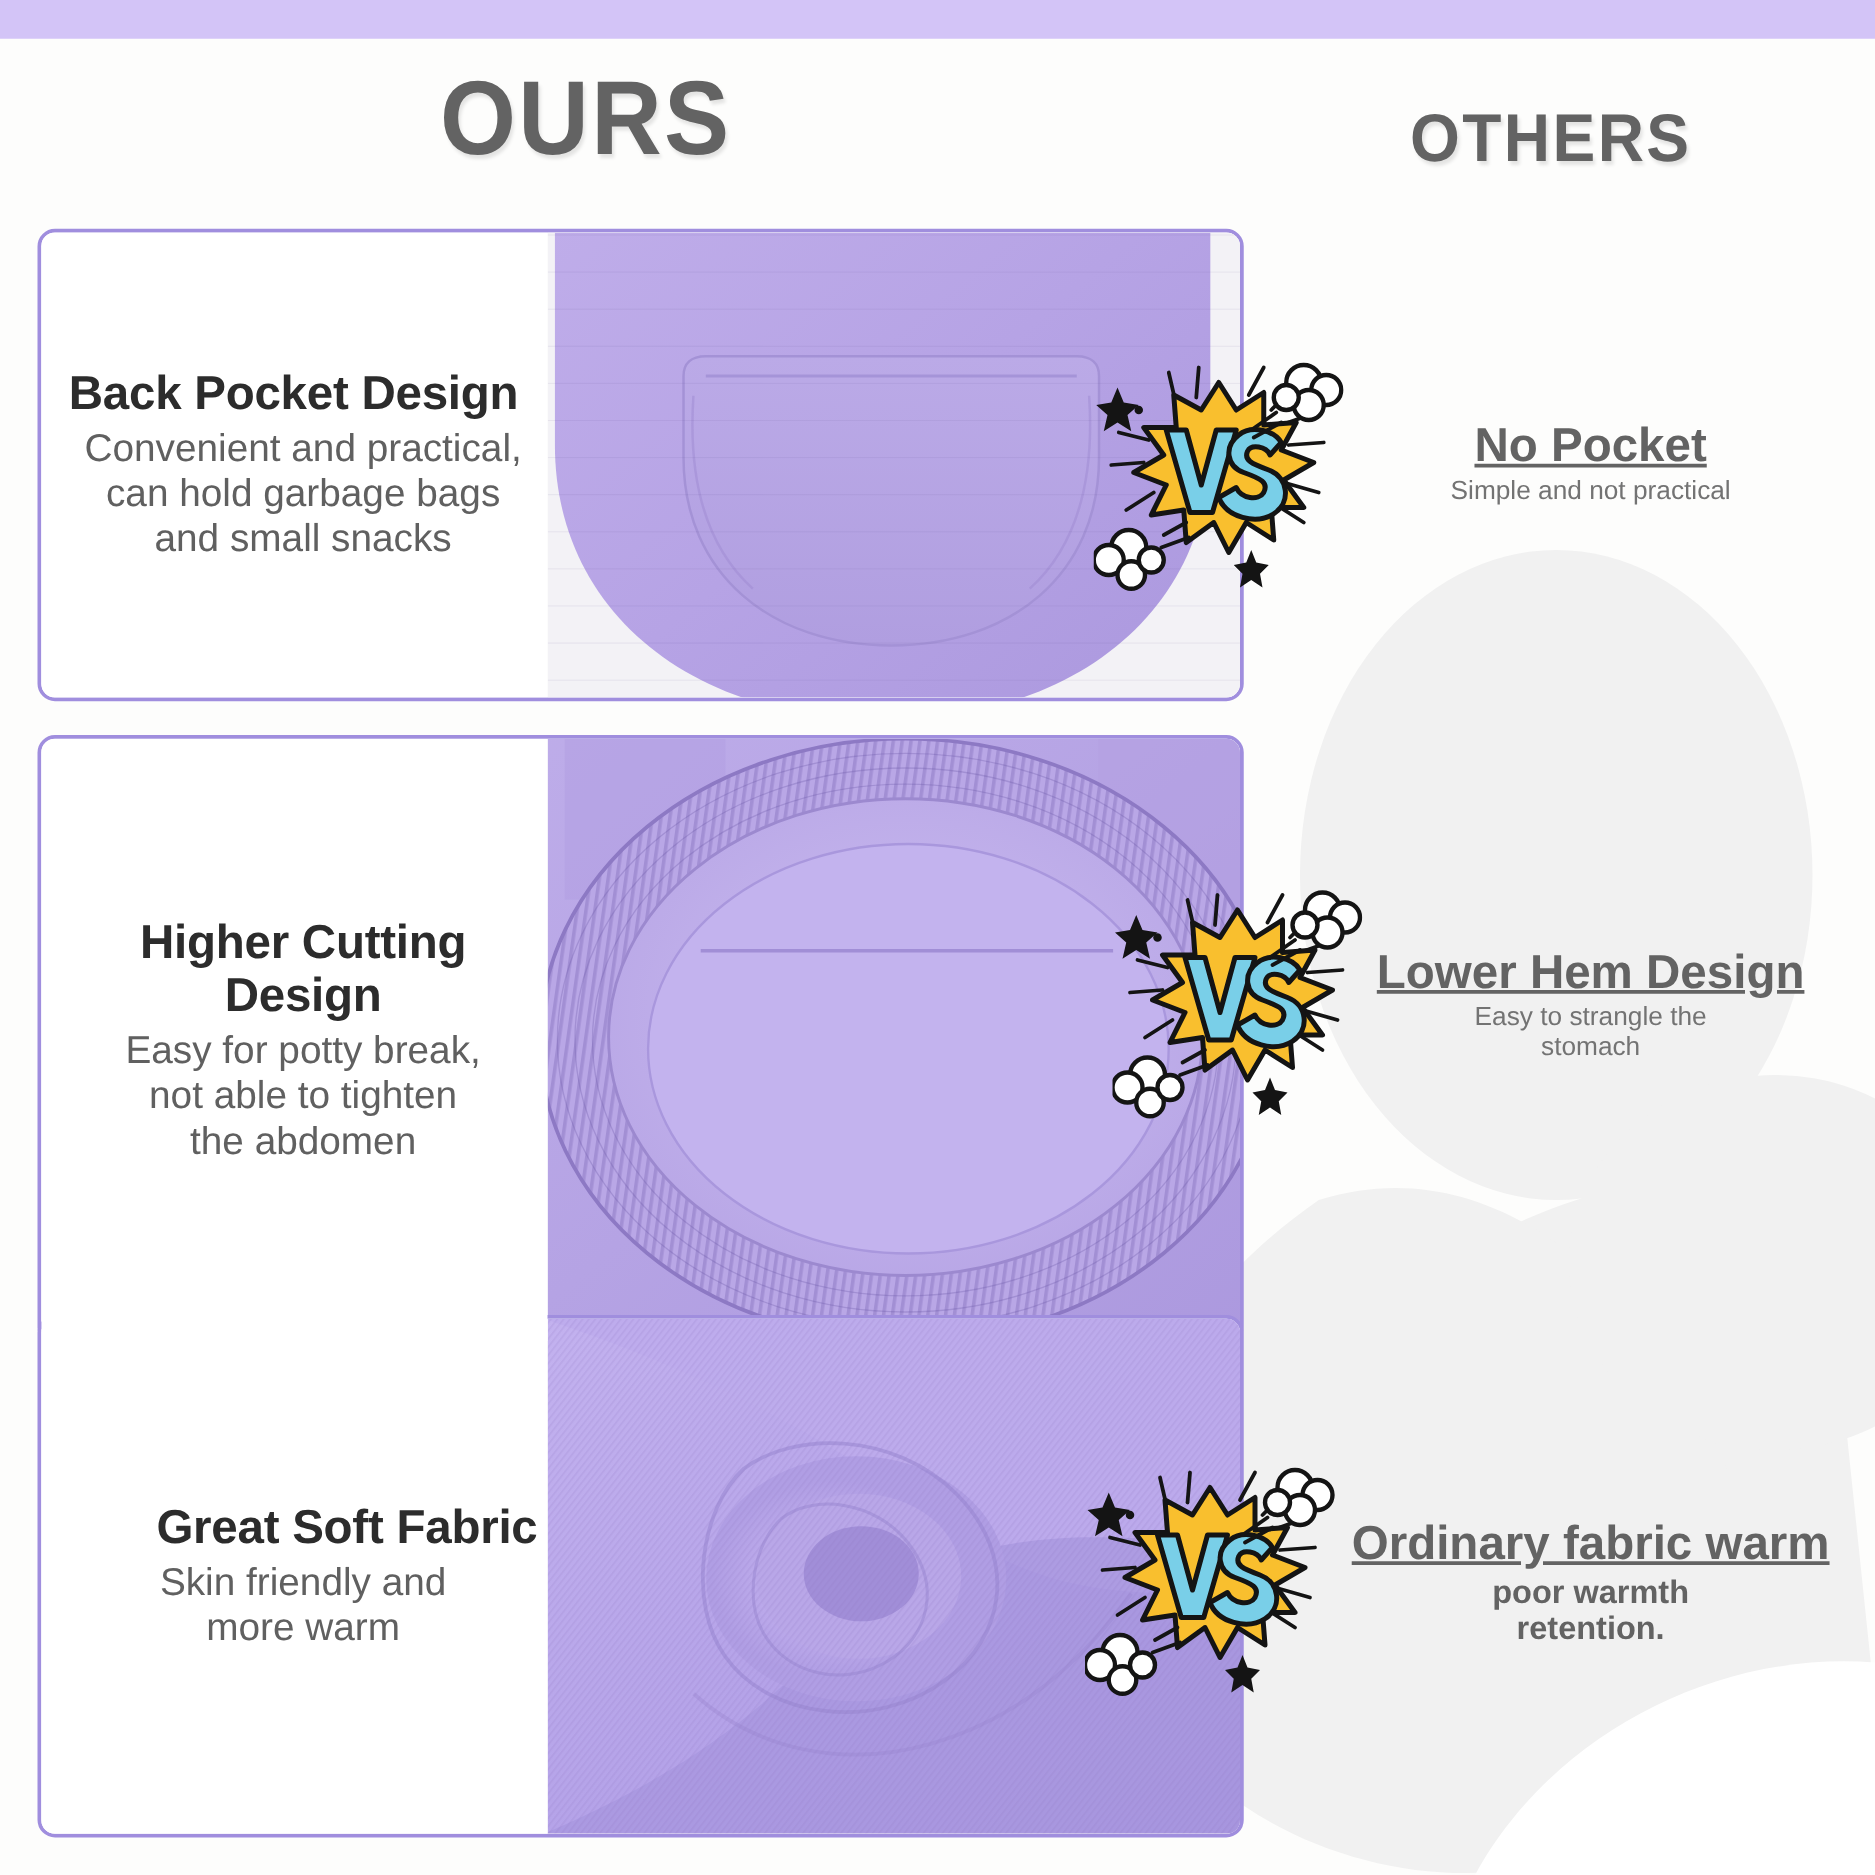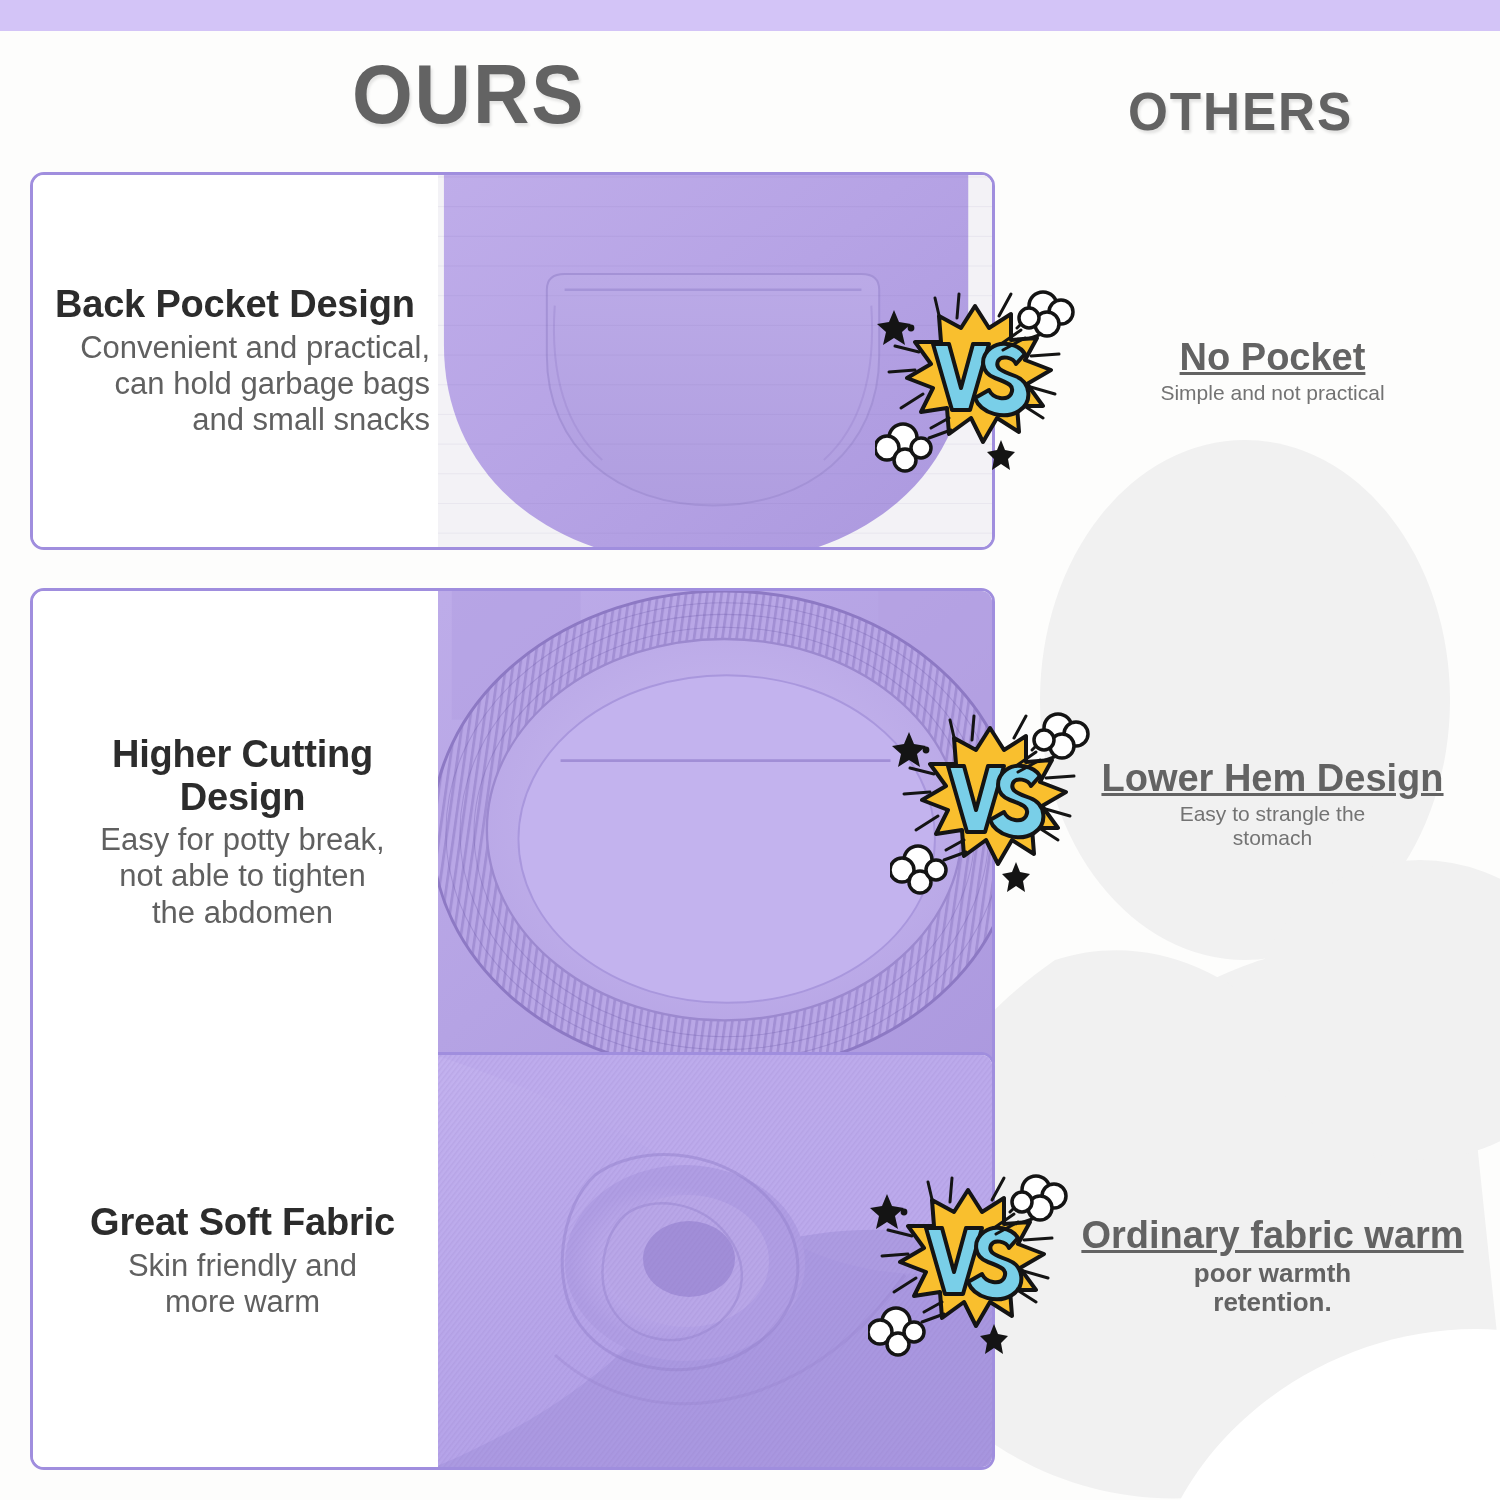--- a/index.html
+++ b/index.html
@@ -72,21 +72,21 @@
     position: absolute;
     left: 30px;
     width: 965px;
     border: 3px solid #a08ede;
     border-radius: 14px;
     background: #ffffff;
     box-sizing: border-box;
     overflow: hidden;
     display: flex;
   }
-  #row-0 { top: 172px;  height: 378px; }
+  #row-0 { top: 183px;  height: 378px; }
   #row-1 { top: 588px;  height: 488px; }
   #row-2 { top: 1052px; height: 418px; }
 
   .row-text-pane {
     width: 405px;
     flex: 0 0 405px;
     display: flex;
     flex-direction: column;
     justify-content: center;
     padding: 0 8px 0 22px;
@@ -110,24 +110,24 @@
     margin: 0 0 4px 0;
     letter-spacing: -0.2px;
   }
   .ours-desc {
     font-size: 31px;
     color: #606060;
     line-height: 1.17;
     margin: 0;
   }
   #row-0 .ours-title { text-align: left; }
-  #row-0 .ours-desc  { text-align: right; }
+  #row-0 .ours-desc  { text-align: center; }
   #row-1 .ours-title { text-align: center; }
   #row-1 .ours-desc  { text-align: center; }
-  #row-2 .ours-title { text-align: center; }
+  #row-2 .ours-title { text-align: right; }
   #row-2 .ours-desc  { text-align: center; }
 
   
   .others-block {
     position: absolute;
     left: 1060px;
     width: 425px;
     text-align: center;
     z-index: 3;
   }

